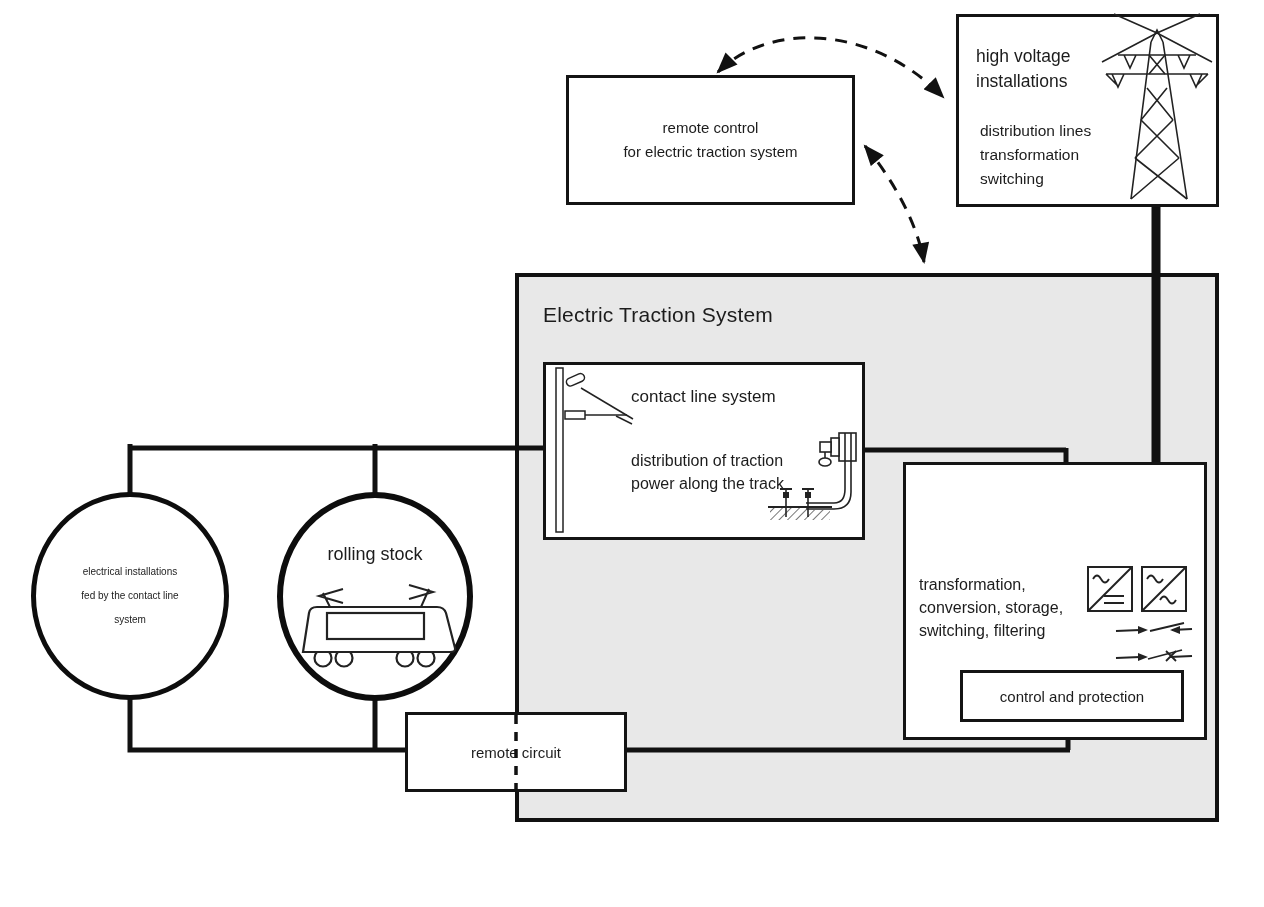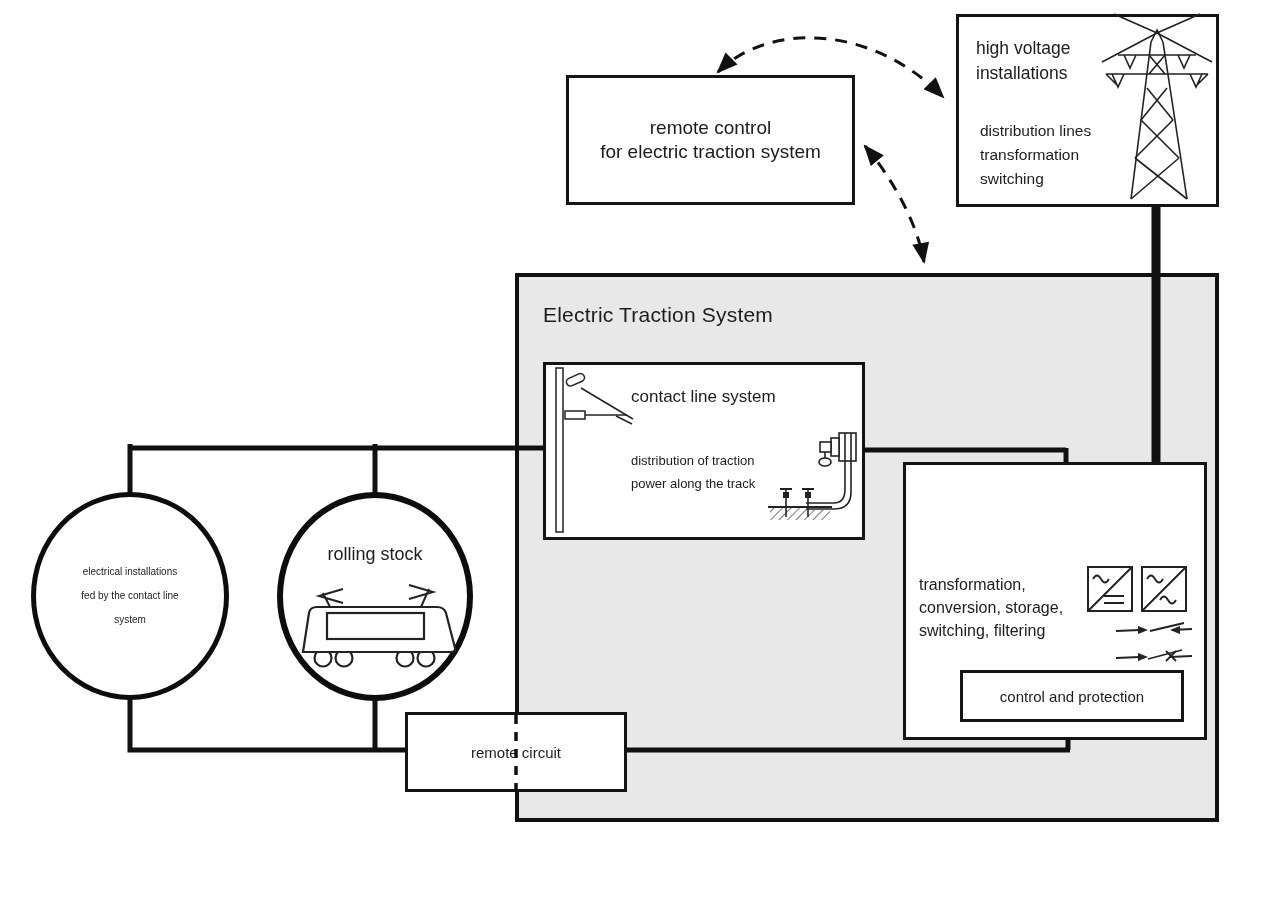--- a/index.html
+++ b/index.html
@@ -9,31 +9,31 @@
   .box{position:absolute;background:#fff;border:3px solid #141414;box-sizing:border-box}
   .pre{white-space:pre-line}
   .panel{position:absolute;background:#e8e8e8;border:4px solid #111;box-sizing:border-box}
   .circle{position:absolute;background:#fff;border:5px solid #0d0d0d;border-radius:50%;
           box-sizing:border-box;display:flex;align-items:center;justify-content:center;
           text-align:center}
   .center{display:flex;align-items:center;justify-content:center;text-align:center}
   .t{position:absolute}
 
   #hv-box{left:956px;top:14px;width:263px;height:193px}
-  #hv-title{left:17px;top:19px;font-size:17.5px;line-height:25px}
+  #hv-title{left:17px;top:27px;font-size:17.5px;line-height:25px}
   #hv-details{left:21px;top:102px;font-size:15.5px;line-height:24px}
 
-  #rc-box{left:566px;top:75px;width:289px;height:130px;font-size:19px;line-height:24px}
+  #rc-box{left:566px;top:75px;width:289px;height:130px;font-size:15px;line-height:24px}
 
   #ets-panel{left:515px;top:273px;width:704px;height:549px}
   #ets-title{left:543px;top:303px;font-size:21px;font-weight:normal;letter-spacing:.2px}
 
   #cl-box{left:543px;top:362px;width:322px;height:178px}
   #cl-title{left:85px;top:22px;font-size:17px}
-  #cl-details{left:85px;top:84px;font-size:13px;line-height:23px}
+  #cl-details{left:85px;top:84px;font-size:16px;line-height:23px}
 
   #sub-box{left:903px;top:462px;width:304px;height:278px}
   #sub-title{left:13px;top:10px;font-size:17px;line-height:26px}
   #sub-details{left:13px;top:108px;font-size:16px;line-height:23px}
   #cp-box{left:960px;top:670px;width:224px;height:52px;font-size:15px}
 
   #rcir-box{left:405px;top:712px;width:222px;height:80px;font-size:15px}
 
   #circle-consumers{left:31px;top:492px;width:198px;height:208px;
                     font-size:10px;line-height:24px;padding:0 6px}

